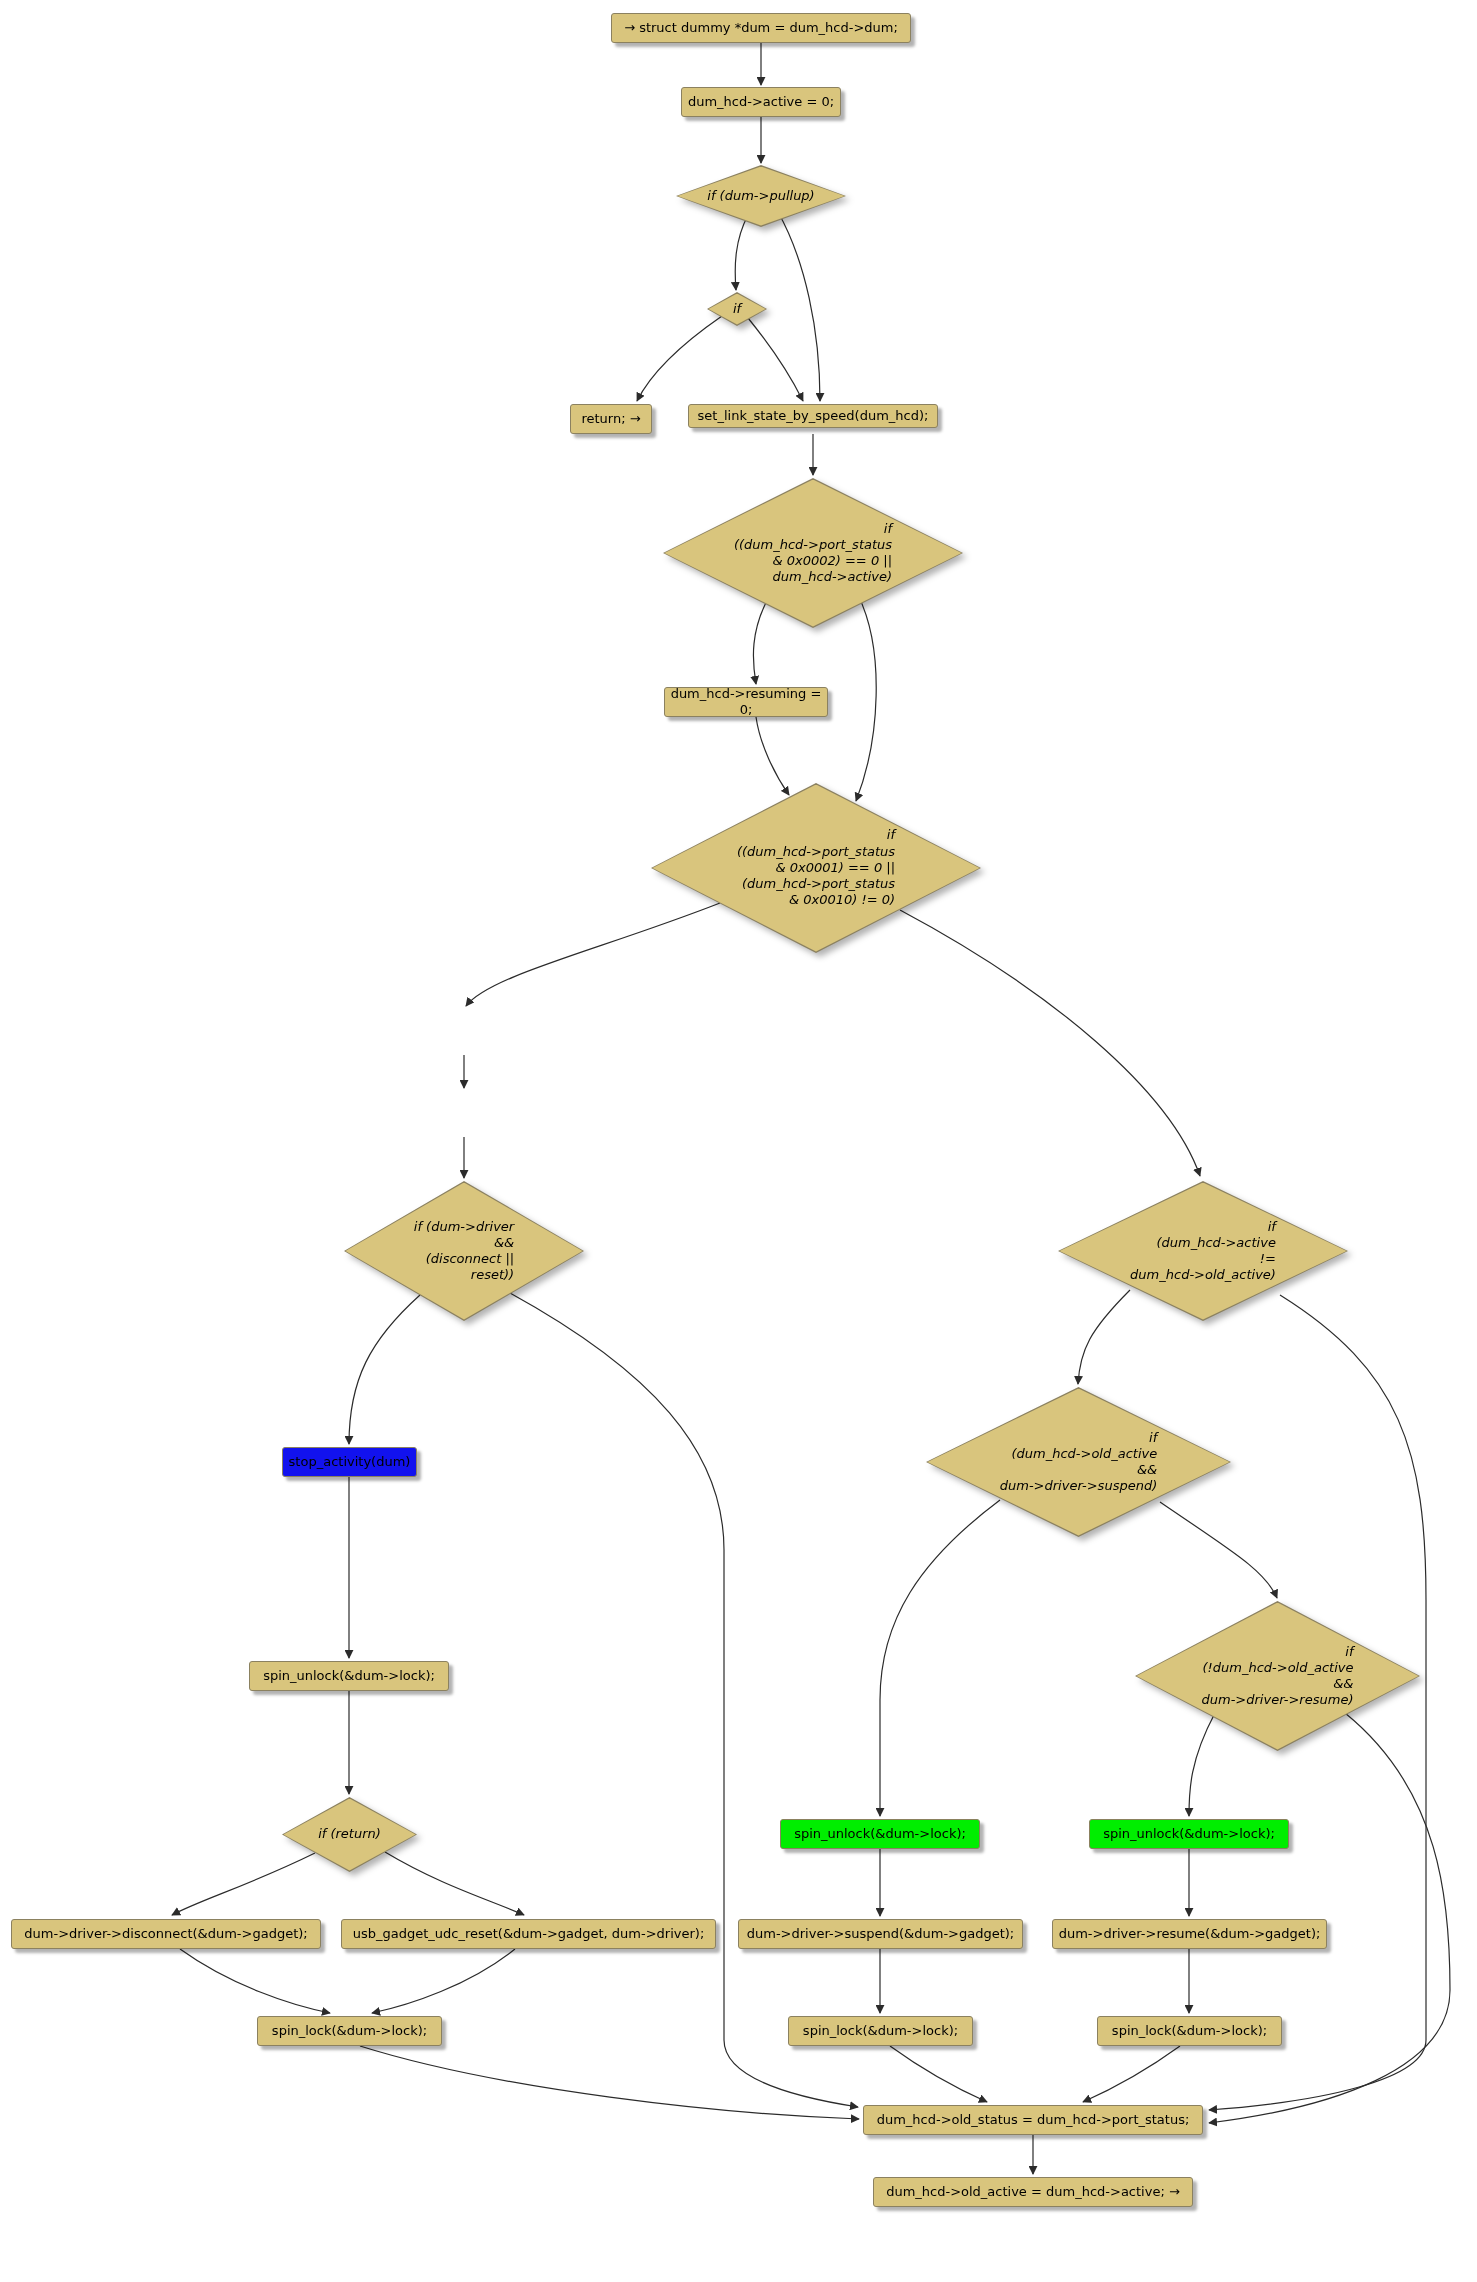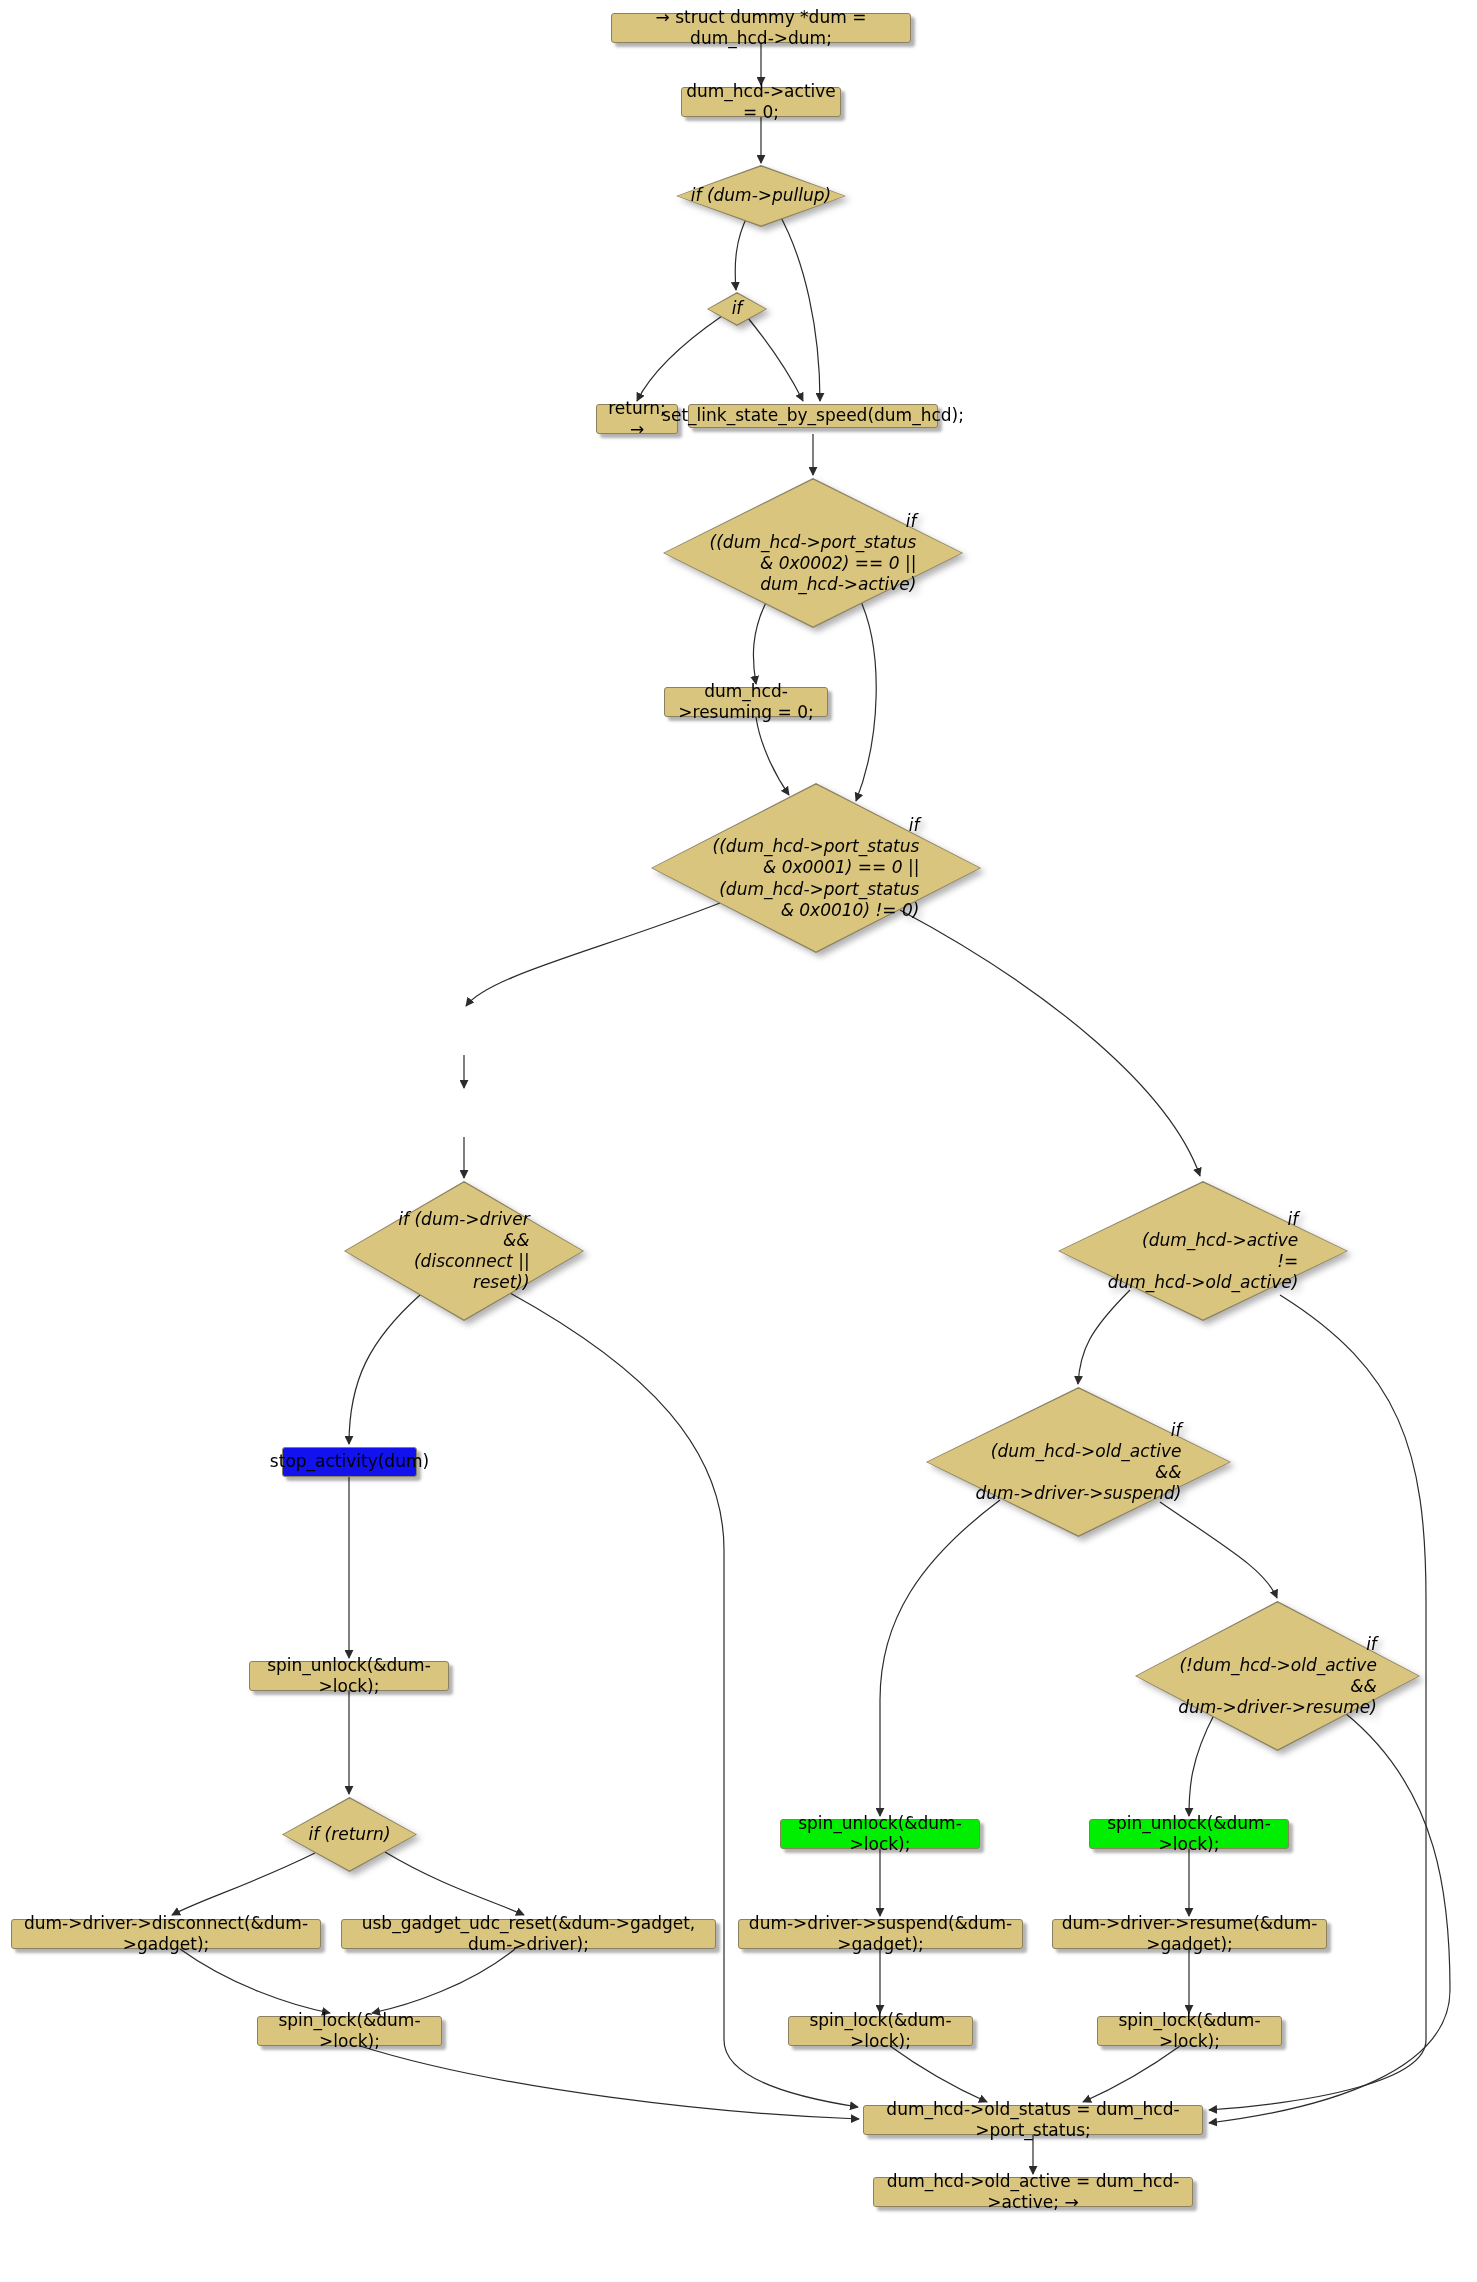--- a/index.html
+++ b/index.html
@@ -1,21 +1,21 @@
 <!DOCTYPE html>
 <html style="--node-fill: #d9c57d; --green: #00ee00; --blue: #1212ee;"><head>
 <meta charset="utf-8">
 <style>
   html,body{margin:0;padding:0;background:#ffffff;}
   #canvas{
     position:relative;
     width:1477px;height:2282px;
     background:#ffffff;
     font-family:"DejaVu Sans", sans-serif;
-    font-size:17px;line-height:1.25;color:#000;
+    font-size:13px;line-height:1.25;color:#000;
     overflow:hidden;
   }
   #edges{position:absolute;left:0;top:0;z-index:0;}
   .edge{fill:none;stroke:#2b2b2b;stroke-width:1.2;}
   .node{
     position:absolute;z-index:1;
     display:flex;align-items:center;justify-content:center;
     text-align:center;white-space:pre-line;
   }
   .box{
@@ -92,21 +92,21 @@
     <path class="edge" marker-end="url(#arrow)" d="M880 1949 L880 2013"></path>
     <path class="edge" marker-end="url(#arrow)" d="M890 2046 C930 2075 960 2090 987 2102"></path>
     <path class="edge" marker-end="url(#arrow)" d="M1189 1849 L1189 1916"></path>
     <path class="edge" marker-end="url(#arrow)" d="M1189 1949 L1189 2013"></path>
     <path class="edge" marker-end="url(#arrow)" d="M1180 2046 C1140 2075 1110 2090 1083 2102"></path>
     <path class="edge" marker-end="url(#arrow)" d="M1033 2135 L1033 2174"></path>
   </svg>
 
   <div class="node box" style="left:611px;top:13px;width:300px;height:30px">→ struct dummy *dum = dum_hcd-&gt;dum;</div>
   <div class="node box" style="left:681px;top:87px;width:160px;height:30px">dum_hcd-&gt;active = 0;</div>
-  <div class="node box" style="left:596px;top:404px;width:82px;height:30px">return; →</div>
+  <div class="node box" style="left:570px;top:404px;width:82px;height:30px">return; →</div>
   <div class="node box" style="left:688px;top:404px;width:250px;height:24px">set_link_state_by_speed(dum_hcd);</div>
   <div class="node box" style="left:664px;top:687px;width:164px;height:30px">dum_hcd-&gt;resuming = 0;</div>
   <div class="node box blue" style="left:282px;top:1447px;width:135px;height:30px">stop_activity(dum)</div>
   <div class="node box" style="left:249px;top:1661px;width:200px;height:30px">spin_unlock(&amp;dum-&gt;lock);</div>
   <div class="node box" style="left:11px;top:1919px;width:310px;height:30px">dum-&gt;driver-&gt;disconnect(&amp;dum-&gt;gadget);</div>
   <div class="node box" style="left:341px;top:1919px;width:375px;height:30px">usb_gadget_udc_reset(&amp;dum-&gt;gadget, dum-&gt;driver);</div>
   <div class="node box" style="left:257px;top:2016px;width:185px;height:30px">spin_lock(&amp;dum-&gt;lock);</div>
   <div class="node box green" style="left:780px;top:1819px;width:200px;height:30px">spin_unlock(&amp;dum-&gt;lock);</div>
   <div class="node box green" style="left:1089px;top:1819px;width:200px;height:30px">spin_unlock(&amp;dum-&gt;lock);</div>
   <div class="node box" style="left:738px;top:1919px;width:285px;height:30px">dum-&gt;driver-&gt;suspend(&amp;dum-&gt;gadget);</div>

